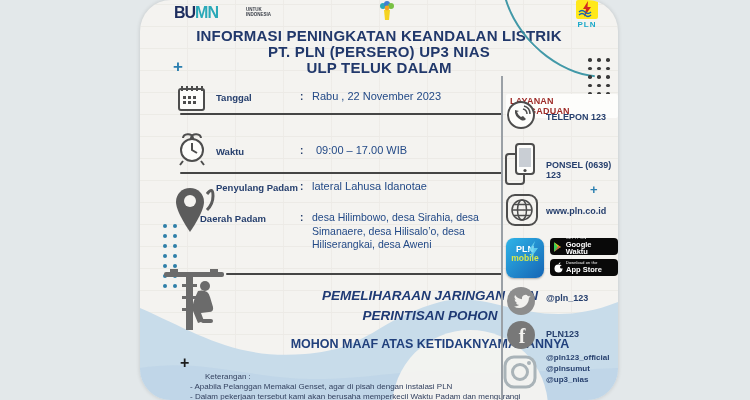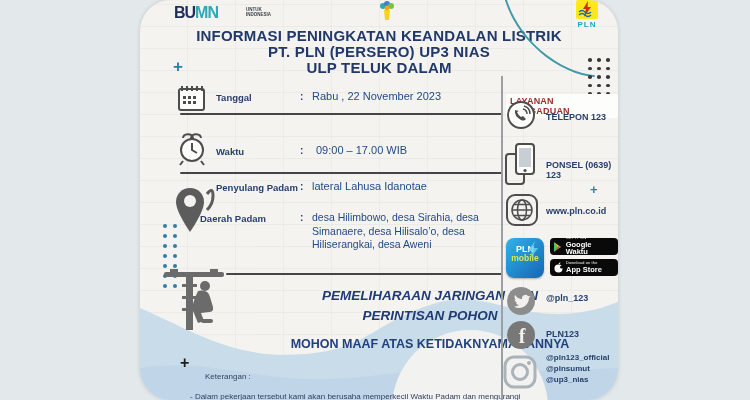--- a/index.html
+++ b/index.html
@@ -176,20 +176,21 @@
         <rect x="39" y="55" width="12" height="4" rx="2"></rect>
       </g>
     </svg>
 
     <div class="abs notice" style="top:288px;">PEMELIHARAAN JARINGAN DAN</div>
     <div class="abs notice" style="top:308px;text-align:center;">PERINTISAN POHON</div>
     <div class="abs apology" style="top:337px;">MOHON MAAF ATAS KETIDAKNYAMANANNYA</div>
 
     <div class="abs plus" style="left:40px;top:354px;color:#1c1c1c;font-size:16px;">+</div>
     <div class="abs foot" style="left:54px;top:371px;margin-left:11px;">Keterangan :</div>
+    <div class="abs foot" style="left:50px;top:381px;">-  Apabila Pelanggan Memakai Genset, agar di pisah dengan instalasi PLN</div>
     <div class="abs foot" style="left:50px;top:391px;">-  Dalam pekerjaan tersebut kami akan berusaha memperkecil Waktu Padam dan mengurangi</div>
 
     <div class="abs side-divider"></div>
     <div class="abs dark-dots" style="left:448px;top:58px;">
       <i></i>
         <i></i>
         <i></i>
         <i></i>
         <i></i>
         <i></i>

